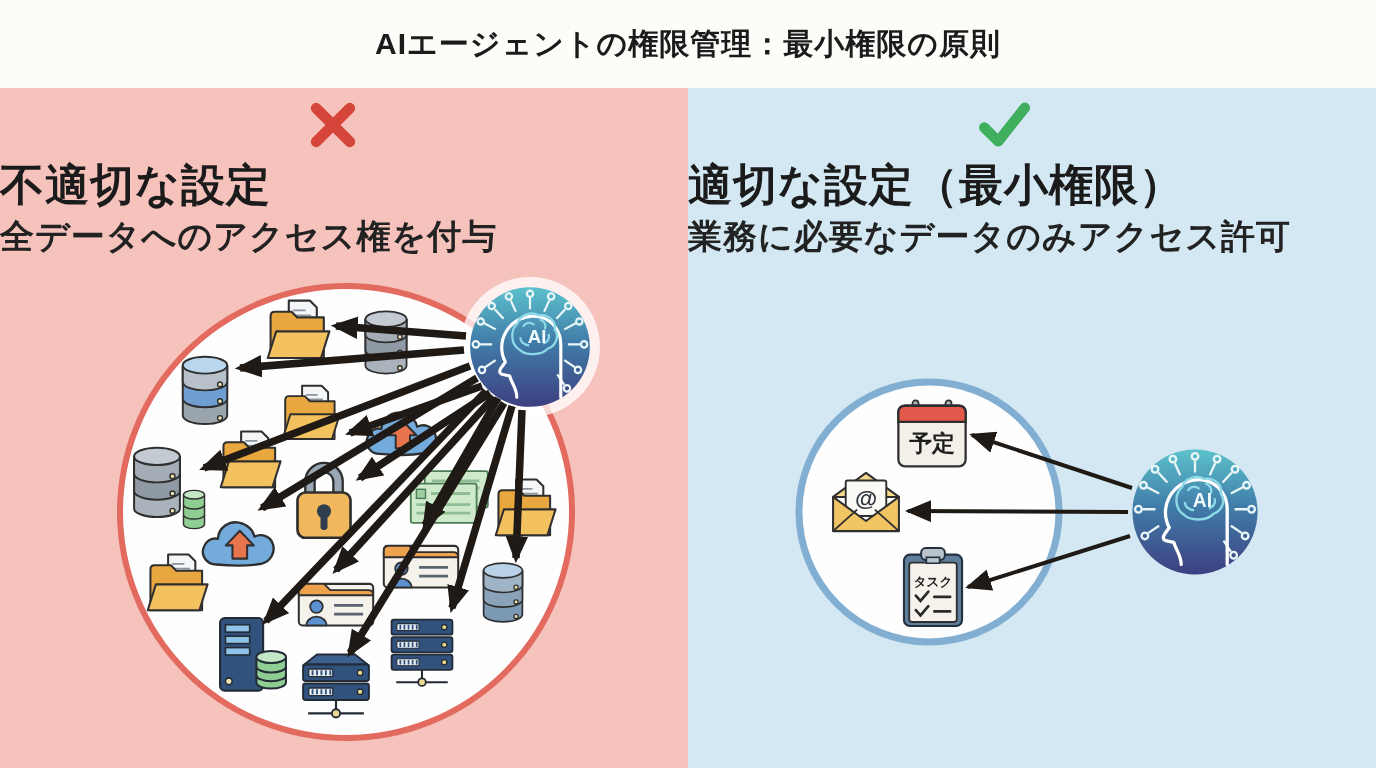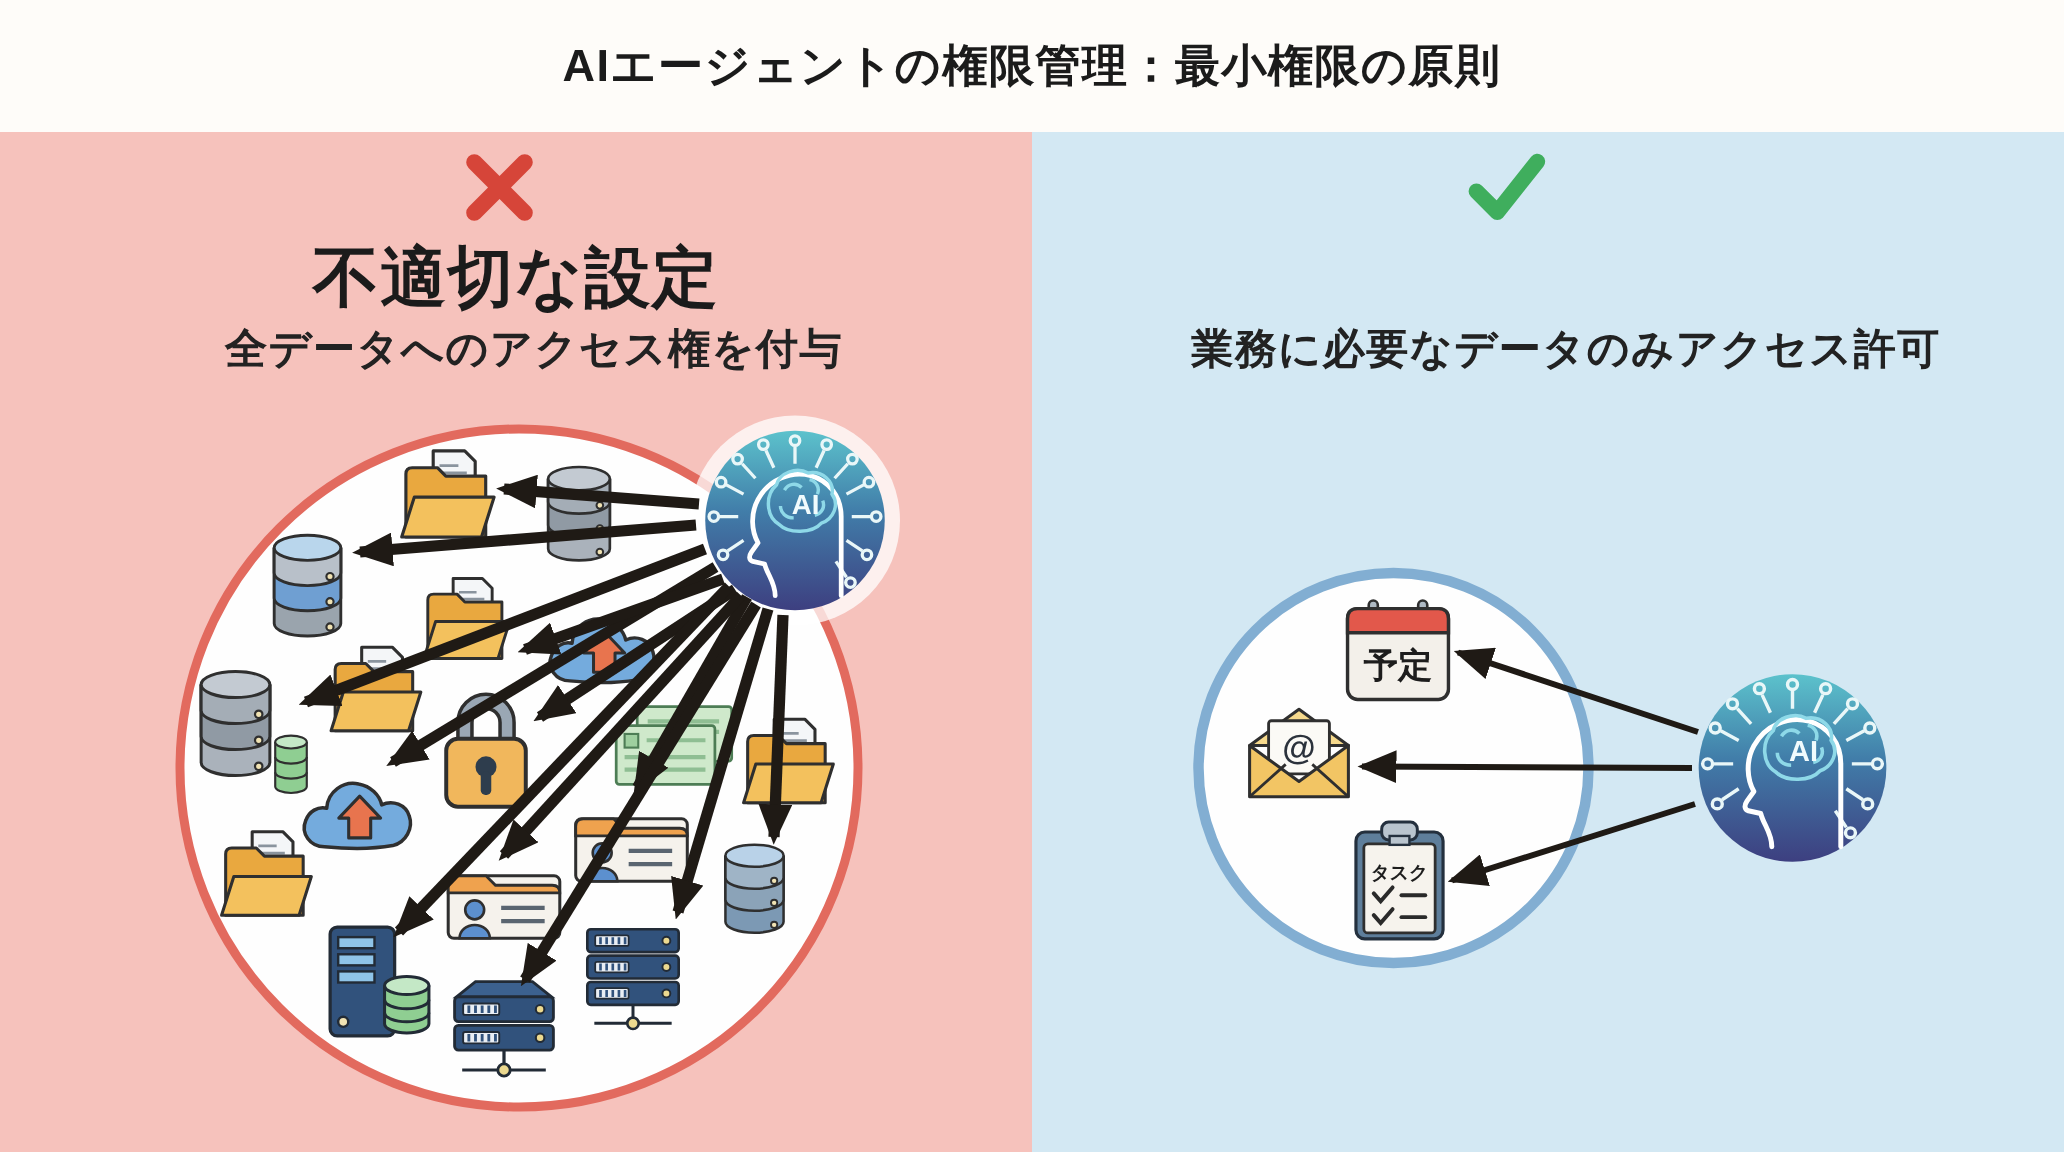--- a/index.html
+++ b/index.html
@@ -18,26 +18,26 @@
     color:var(--title-color,#1b1b1b);
   }
   .panels{position:absolute;top:88px;left:0;display:flex;}
   .panel{position:relative;width:688px;height:680px;}
   .panel.left{background:var(--left-bg,#f6c2bc);}
   .panel.right{background:var(--right-bg,#d3e8f3);}
   .mark{position:absolute;top:7px;}
   .panel.left .mark{left:303px;width:60px;height:60px;}
   .panel.right .mark{left:287px;width:58px;height:58px;}
   .panel h2{
-    position:absolute;top:68px;left:0;width:100%;margin:0;text-align:center;
+    position:absolute;top:68px;left:0;width:100%;margin:0;
     font-size:44px;font-weight:800;color:#1b1b1b;letter-spacing:1px;
   }
   .panel .sub{
-    position:absolute;top:126px;left:12px;width:100%;margin:0;text-align:center;
-    font-size:28px;font-weight:600;color:#222;letter-spacing:1px;
+    position:absolute;top:126px;left:0;width:100%;margin:0;
+    font-size:34px;font-weight:600;color:#222;letter-spacing:1px;
   }
   .diagram{position:absolute;top:0;left:0;}
   svg text{font-family:"Liberation Sans","DejaVu Sans",sans-serif;}
 </style>
 </head>
 <body>
 
 <svg width="0" height="0" style="position:absolute" aria-hidden="true">
   <defs>
     <linearGradient id="aiGrad" x1="0" y1="0" x2="0" y2="1">
@@ -283,20 +283,21 @@
       </g>
     </svg>
   </section>
 
   <section class="panel right">
     <div class="mark">
       <svg width="58" height="58" viewBox="0 0 100 100">
         <path d="M16,56 L40,80 L86,22" stroke="var(--check,#3fae5d)" stroke-width="18" stroke-linecap="round" stroke-linejoin="round" fill="none"></path>
       </svg>
     </div>
+    <h2>適切な設定（最小権限）</h2>
     <p class="sub">業務に必要なデータのみアクセス許可</p>
 
     <svg class="diagram" width="688" height="680" viewBox="0 0 688 680">
       <circle cx="241" cy="424" r="130" fill="var(--circle-fill,#fefefe)" stroke="var(--right-ring,#82aed2)" stroke-width="7"></circle>
 
       <use href="#sym-calendar" x="207" y="310" width="74" height="72"></use>
       <use href="#sym-envelope" x="140" y="380" width="76" height="68"></use>
       <use href="#sym-clipboard" x="212" y="456" width="66" height="86"></use>
 
       <use href="#sym-ai" x="438" y="355" width="138" height="138"></use>

